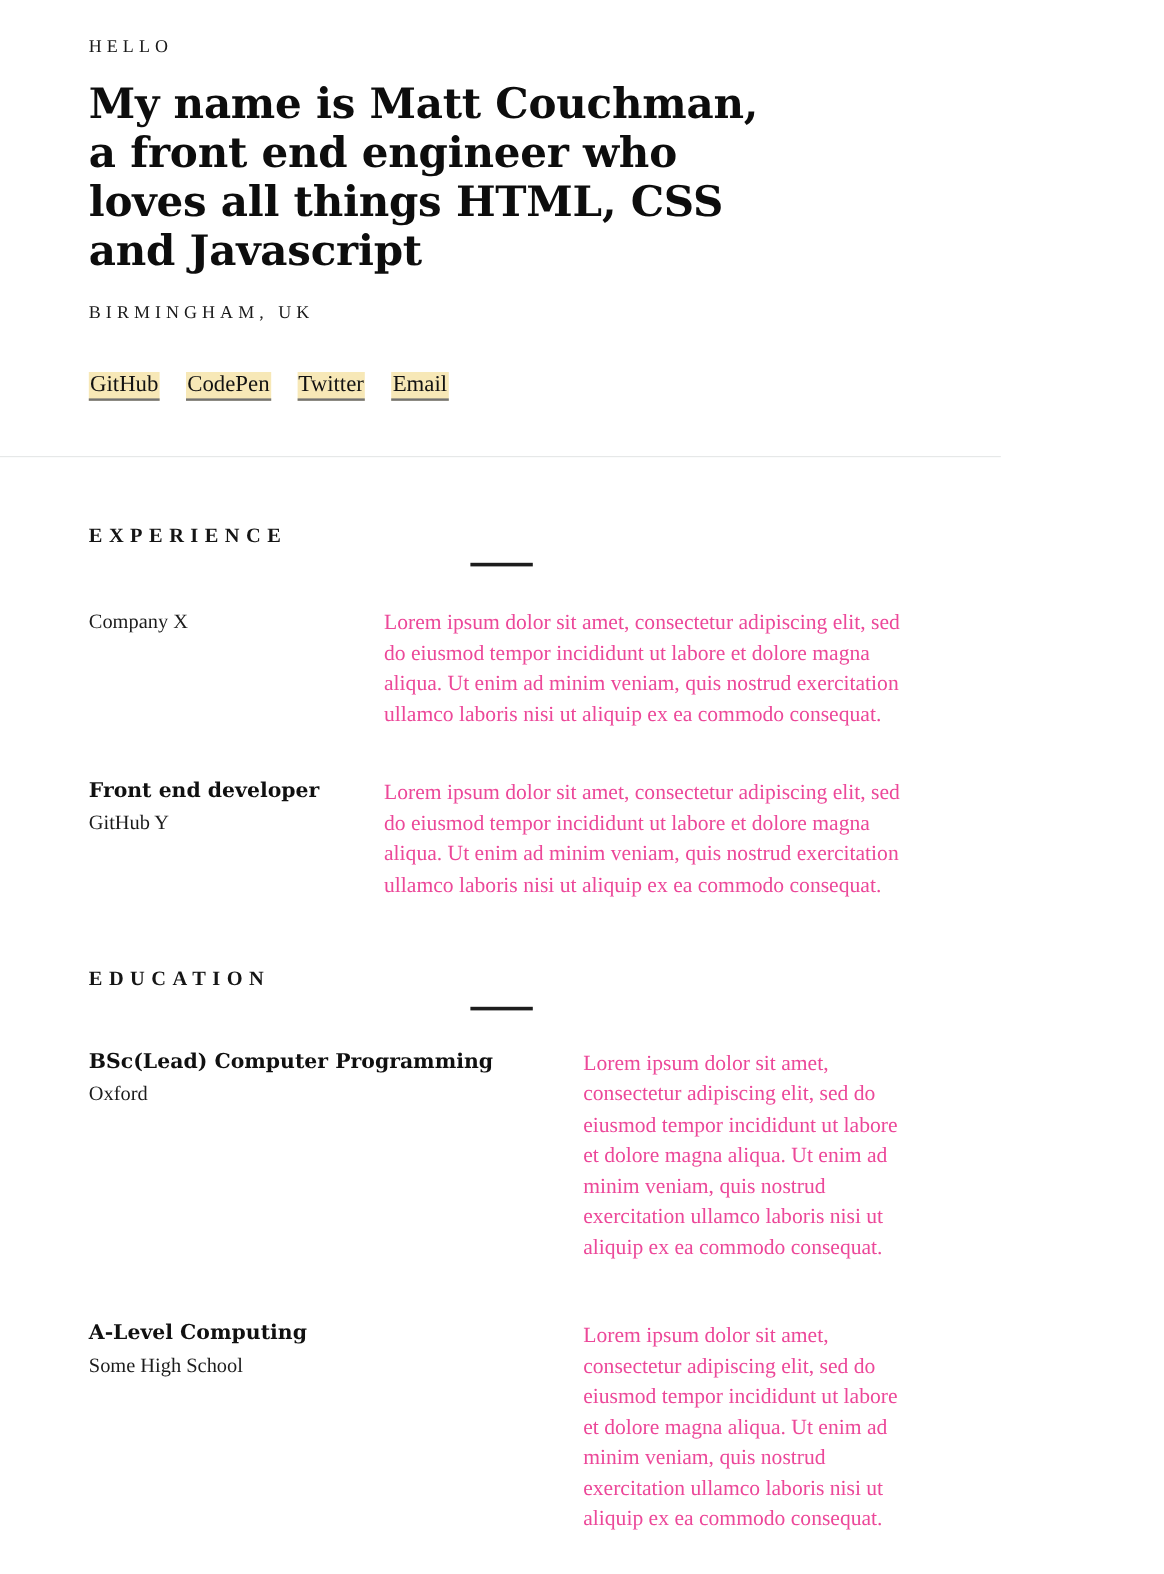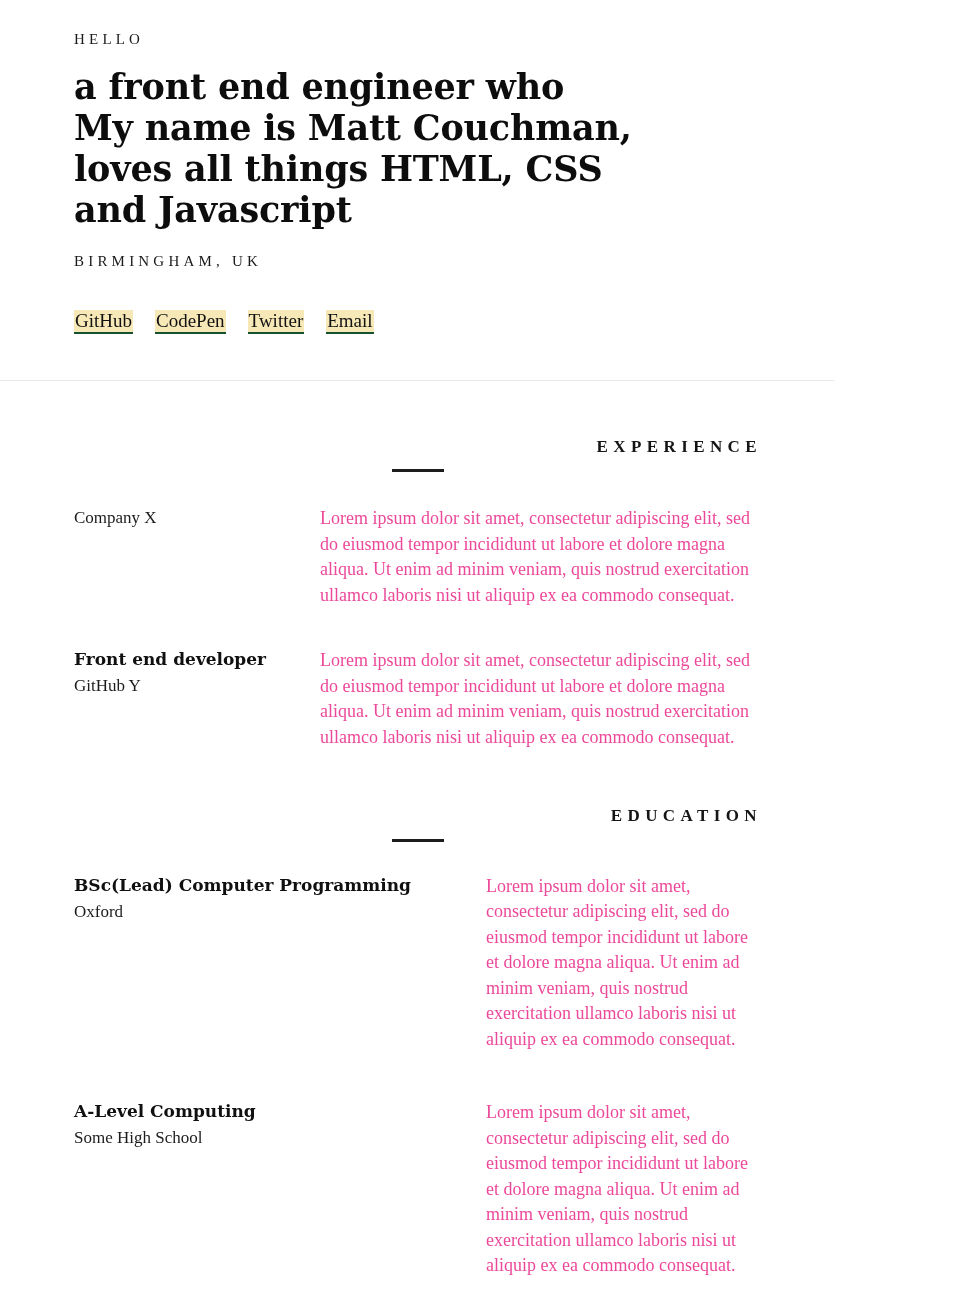--- a/index.html
+++ b/index.html
@@ -65,39 +65,39 @@
     gap: 22px;
   }
   .link {
     display: inline-block;
     font-family: "Liberation Serif", "DejaVu Serif", serif;
     font-size: 19px;
     line-height: 22px;
     color: #121212;
     text-decoration: none;
     background: #f7e8b7;
-    border-bottom: 2px solid #14532d;
+    border-bottom: 2px solid #737373;
     padding: 0 1px 0 1px;
   }
 
   .rule-full {
     border: 0;
     border-top: 1px solid #e6e8e8;
     margin: 0;
     width: 100%;
     height: 0;
   }
 
   
   .section {
     padding: 0 72px 0 74px;
     box-sizing: border-box;
   }
   .section-head {
-    text-align: right;
+    text-align: left;
     padding-top: 56px;
   }
   .section-title {
     font-family: "Liberation Serif", "DejaVu Serif", serif;
     font-size: 17px;
     letter-spacing: 5.4px;
     text-transform: uppercase;
     color: #151515;
     margin: 0;
     line-height: 1.2;
@@ -165,22 +165,22 @@
 </head>
 <body>
 
 <div class="page">
 
   <header class="intro">
 
     <p class="eyebrow">HELLO</p>
 
     <h1 class="headline">
+      <span class="ln">My name is Matt Couchman,</span>
       <span class="ln">a front end engineer who</span>
-      <span class="ln">My name is Matt Couchman,</span>
       <span class="ln">loves all things HTML, CSS</span>
       <span class="ln">and Javascript</span>
     </h1>
 
     <p class="location">BIRMINGHAM, UK</p>
 
     <nav class="links">
       <a class="link" href="#">GitHub</a>
       <a class="link" href="#">CodePen</a>
       <a class="link" href="#">Twitter</a>

